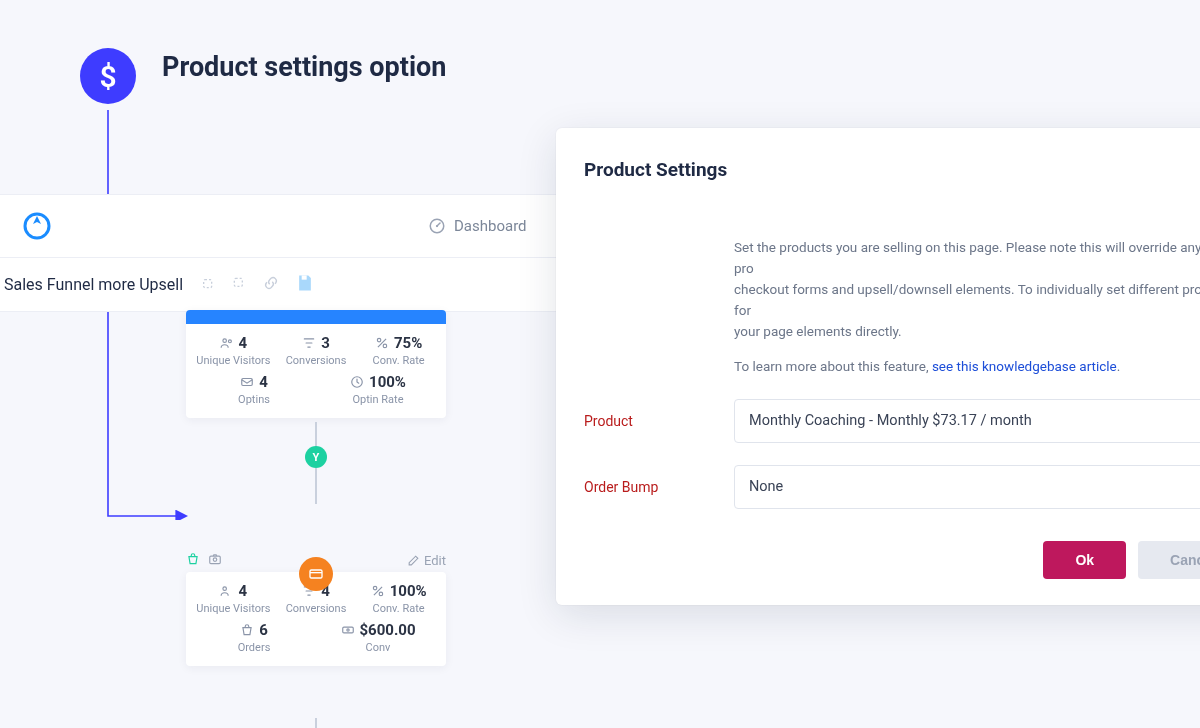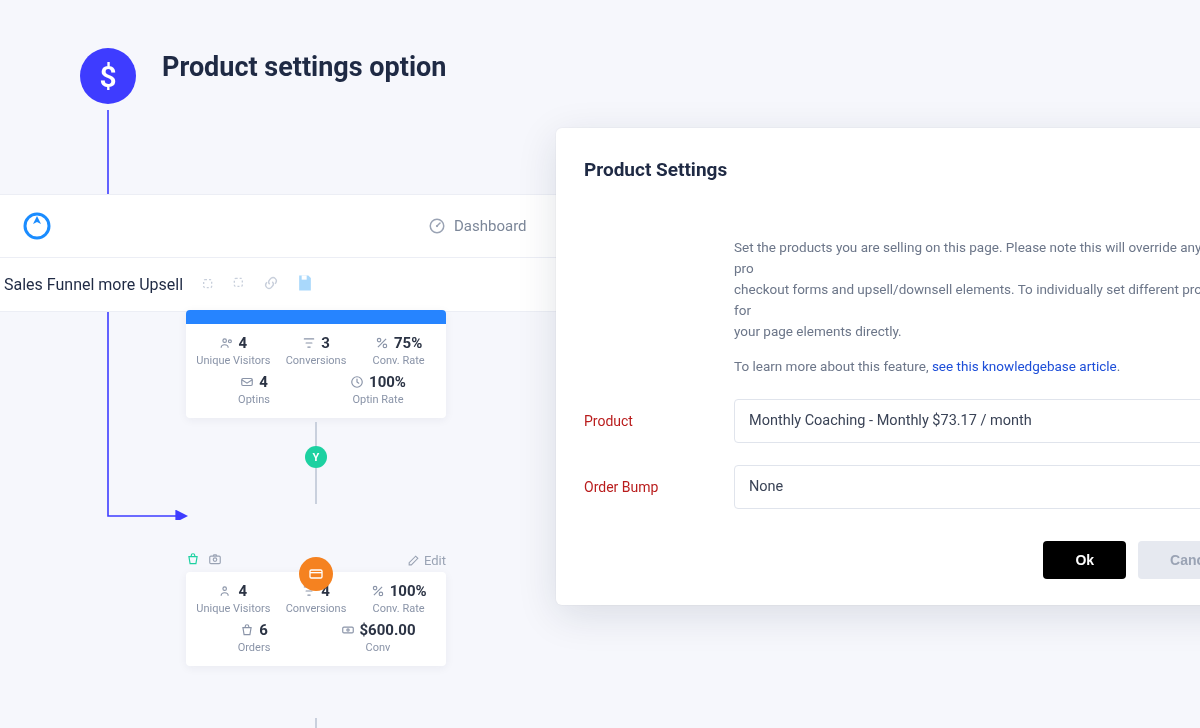--- a/index.html
+++ b/index.html
@@ -266,21 +266,21 @@
     padding: 0 32px;
     border-radius: 4px;
     font-size: 14px;
     font-weight: 600;
     display: flex;
     align-items: center;
     justify-content: center;
     border: none;
     cursor: pointer;
   }
-  .btn-ok { background: #000000; color: #fff; }
+  .btn-ok { background: #be185d; color: #fff; }
   .btn-cancel { background: #e6e9f0; color: #9aa3b4; }
 </style>
 </head>
 <body>
 
 <div class="title-block">
   <div class="title-icon">
     <span>$</span>
   </div>
   <div class="title-text">

